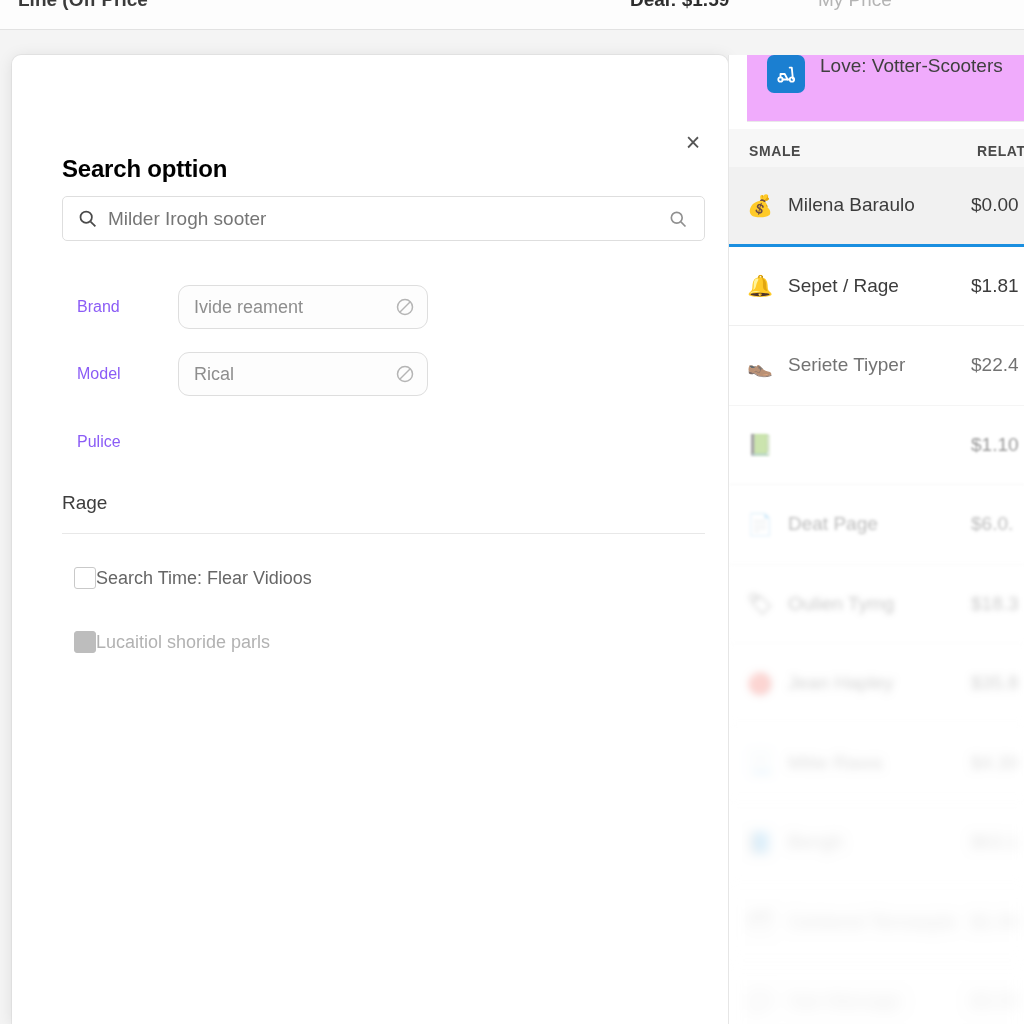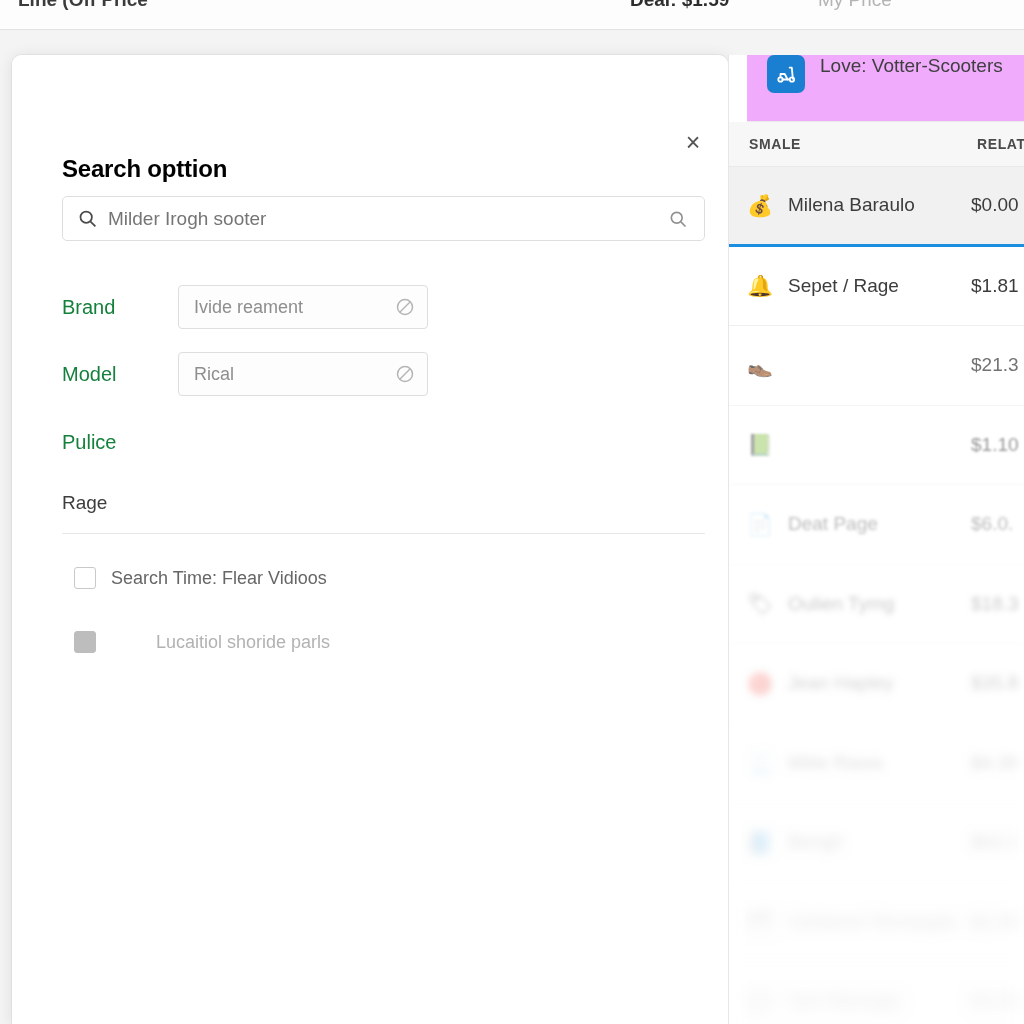--- a/index.html
+++ b/index.html
@@ -113,32 +113,32 @@
 
   
   .field-row {
     position: absolute;
     left: 50px;
     width: 645px;
     height: 44px;
   }
   .field-label {
     position: absolute;
-    left: 0; top: 50%;
+    left: 15px; top: 50%;
     transform: translateY(-50%);
-    font-size: 20px;
-    color: #15803d;
+    font-size: 16px;
+    color: #8b5cf6;
     white-space: nowrap;
   }
   .field-select {
     position: absolute;
     left: 116px; top: 0;
     width: 250px; height: 44px;
     border: 1px solid #dedede;
-    border-radius: 4px;
+    border-radius: 11px;
     background: #fdfdfd;
     display: flex;
     align-items: center;
   }
   .field-value {
     margin-left: 15px;
     font-size: 18px;
     color: #8e8e8e;
     white-space: nowrap;
     overflow: hidden;
@@ -167,36 +167,35 @@
     left: 50px; top: 478px;
     width: 643px; height: 1px;
     background: #e8e8e8;
   }
 
   .check-row {
     position: absolute;
     left: 62px;
     display: flex;
     align-items: center;
-    gap: 15px;
   }
   #check-row-1 { top: 512px; }
   #check-row-2 { top: 576px; }
 
   .checkbox {
     width: 22px; height: 22px;
     border-radius: 3px;
     flex: 0 0 auto;
   }
   .checkbox.empty  { border: 1.5px solid #c9c9c9; background: #fff; }
   .checkbox.filled { border: 1px solid #bdbdbd;   background: #bdbdbd; }
 
   .check-label { font-size: 18px; white-space: nowrap; }
   #check-label-1 { color: #666; }
-  #check-label-2 { color: #b2b2b2; margin-left: 45px; }
+  #check-label-2 { color: #b2b2b2; }
 
   
   #results-panel {
     position: absolute;
     left: 728px; top: 55px;
     width: 296px; height: 969px;
     background: #ffffff;
     border-left: 1px solid #e6e6e6;
     overflow: hidden;
   }
@@ -220,21 +219,21 @@
   }
   #results-title {
     margin-left: 15px;
     font-size: 19px;
     color: #3f3f3f;
     white-space: nowrap;
   }
 
   #results-columns {
     position: absolute;
-    left: 0; top: 67px;
+    left: 0; top: 74px;
     width: 296px; height: 45px;
     background: #f7f7f7;
     border-bottom: 1px solid #e9e9e9;
     display: flex;
     align-items: center;
   }
   .col-head {
     position: absolute;
     font-size: 14px;
     font-weight: 700;
@@ -394,21 +393,22 @@
         <span class="row-name">Milena Baraulo</span>
         <span class="row-price">$0.00</span>
       </div>
       <div class="result-row" style="opacity: 1;">
         <span class="row-icon">🔔</span>
         <span class="row-name">Sepet / Rage</span>
         <span class="row-price">$1.81</span>
       </div>
       <div class="result-row" style="opacity: 0.72;">
         <span class="row-icon">👞</span>
-        <span class="row-price">$21.3</span>
+        <span class="row-name">Seriete Tiyper</span>
+        <span class="row-price">$22.4</span>
       </div>
       <div class="result-row" style="opacity: 0.52; filter: blur(0.9px);">
         <span class="row-icon">📗</span>
         <span class="row-price">$1.10</span>
       </div>
       <div class="result-row" style="opacity: 0.34; filter: blur(1.8px);">
         <span class="row-icon">📄</span>
         <span class="row-name">Deat Page</span>
         <span class="row-price">$6.0.</span>
       </div>

